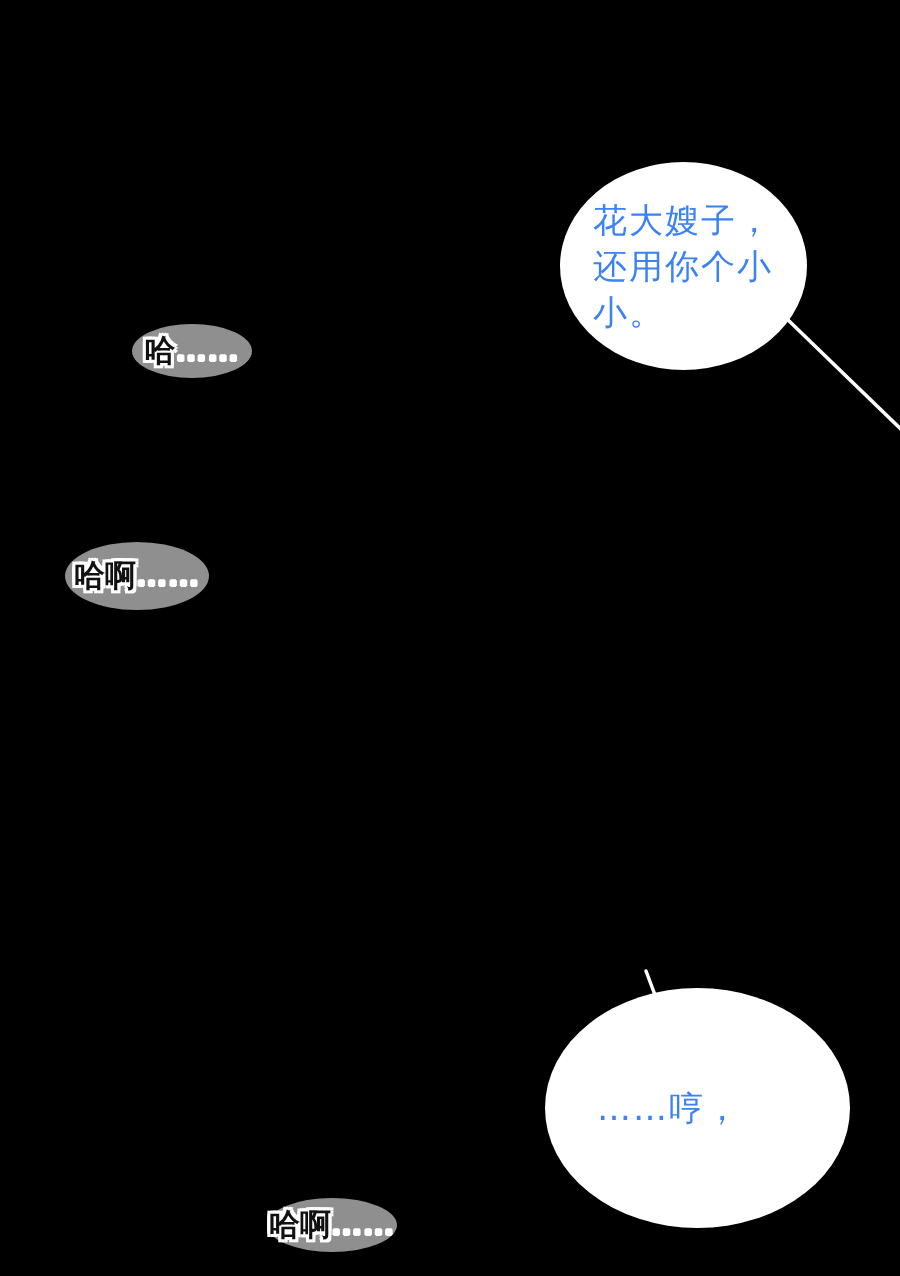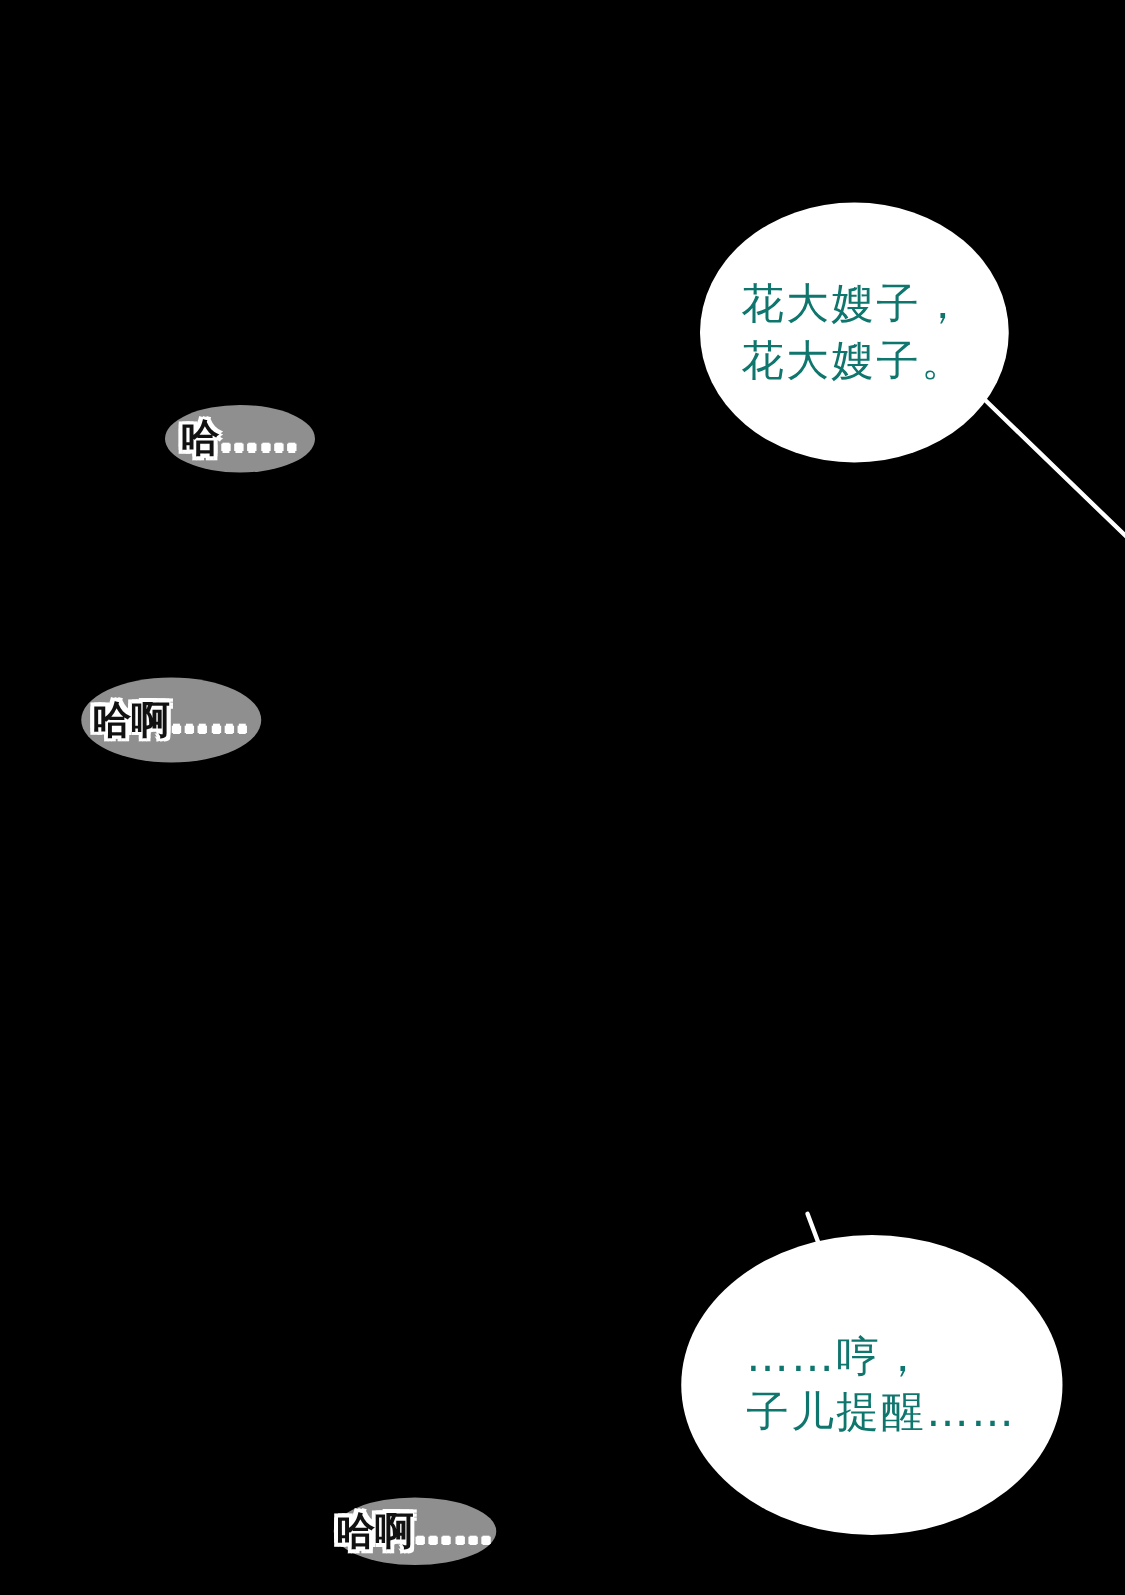--- a/index.html
+++ b/index.html
@@ -22,21 +22,21 @@
     border-radius: 50%;
     display: flex;
     align-items: center;
   }
   .bubble.speech { background: #ffffff; }
   .bubble.murmur {
     background: #8f8f8f;
     justify-content: center;
   }
   .speech-text {
-    color: #0f766e;
+    color: #3b82f6;
     font-size: 34px;
     letter-spacing: 2px;
     font-weight: 500;
   }
   .speech-top-text { padding-left: 33px; line-height: 46px; }
   .speech-bottom-text { padding-left: 52px; line-height: 44px; }
   .murmur-text {
     white-space: nowrap;
     font-size: 31px;
     font-weight: 700;
@@ -67,40 +67,39 @@
 <div class="stage">
 
   <svg class="tail-layer" viewBox="0 0 900 1276">
     <line x1="786" y1="318" x2="908" y2="436" stroke="#ffffff" stroke-width="3.5" stroke-linecap="round"></line>
     <line x1="646" y1="971" x2="655" y2="995" stroke="#ffffff" stroke-width="3.5" stroke-linecap="round"></line>
   </svg>
 
   <div id="bubble-top" class="bubble speech">
     <div class="speech-text speech-top-text">
       <div>花大嫂子，</div>
-      <div>花大嫂子。</div>
+      <div>还用你个小小。</div>
     </div>
   </div>
 
   <div id="sigh-top" class="bubble murmur">
     <div class="murmur-text">
       <span class="murmur-char">哈</span><span class="murmur-dots">……</span>
     </div>
   </div>
 
   <div id="sigh-mid" class="bubble murmur">
     <div class="murmur-text">
       <span class="murmur-char">哈啊</span><span class="murmur-dots">……</span>
     </div>
   </div>
 
   <div id="bubble-bottom" class="bubble speech">
     <div class="speech-text speech-bottom-text">
       <div>……哼，</div>
-      <div>子儿提醒……</div>
     </div>
   </div>
 
   <div id="sigh-bottom" class="bubble murmur">
     <div class="murmur-text">
       <span class="murmur-char">哈啊</span><span class="murmur-dots">……</span>
     </div>
   </div>
 
 </div>

